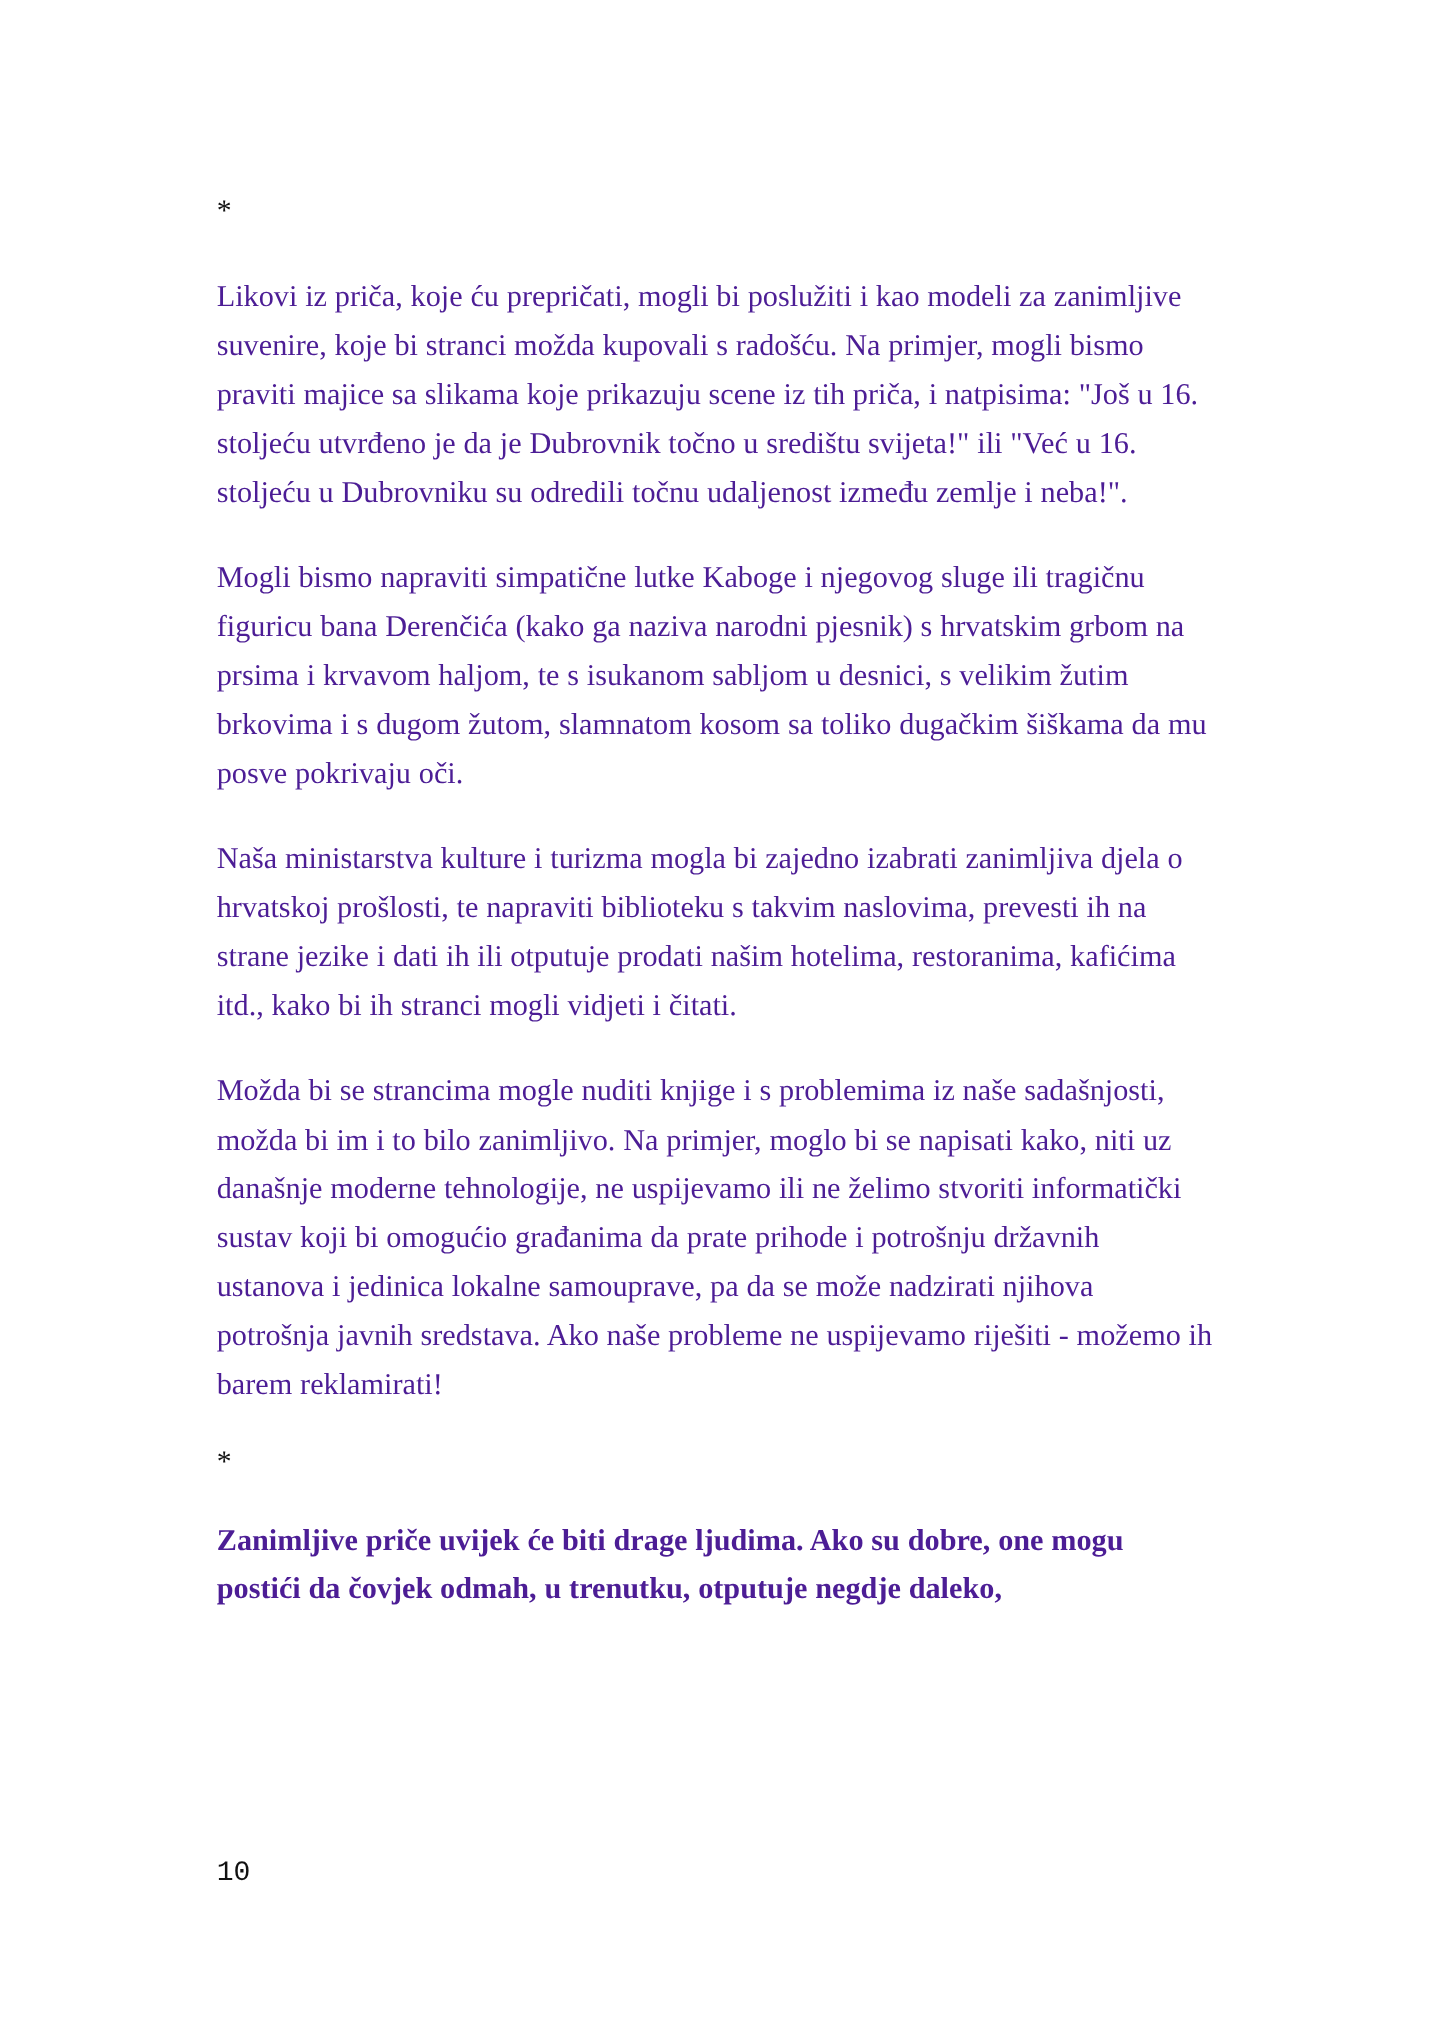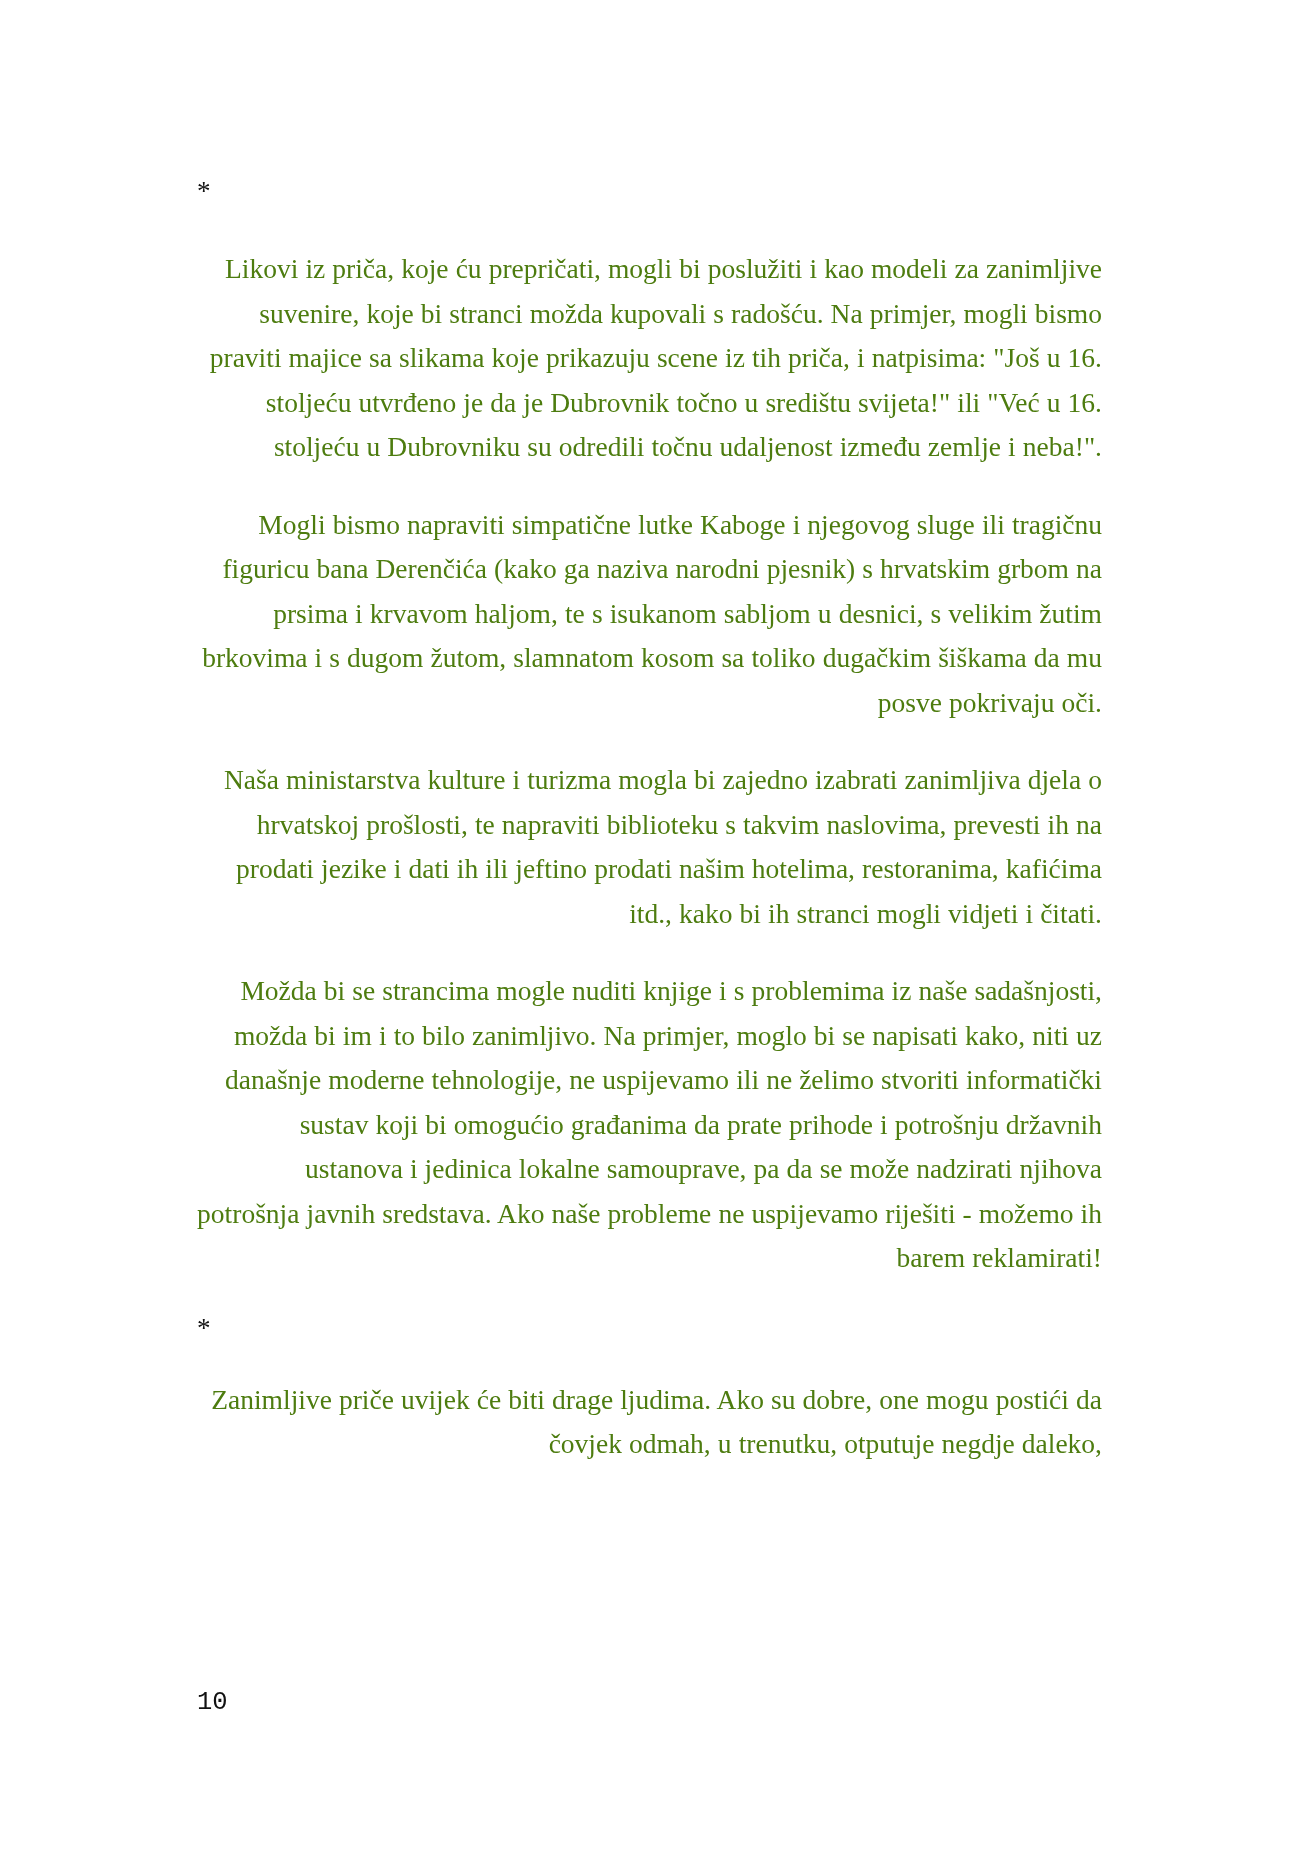--- a/index.html
+++ b/index.html
@@ -37,26 +37,27 @@
     margin: 0 0 42px 0;
     letter-spacing: 0;
   }
   .sep.tight-top {
     margin-top: 0;
   }
   p.para {
     margin: 0 0 33px 0;
     font-size: 27.5px;
     line-height: 44.5px;
-    color: #4d7c0f;
-    text-align: right;
+    color: #4c1d95;
+    text-align: left;
     word-spacing: 0.2px;
   }
   p.para:last-of-type {
     margin-bottom: 0;
+    font-weight: bold;
   }
   .sep-block {
     margin: 34px 0 36px 0;
     font-size: 27px;
     line-height: 1;
   }
   .folio {
     position: absolute;
     left: 197px;
     top: 1690px;
@@ -72,21 +73,21 @@
 <div class="page">
 
   <div class="content">
 
     <div class="sep tight-top">*</div>
 
     <p class="para">Likovi iz priča, koje ću prepričati, mogli bi poslužiti i kao modeli za zanimljive suvenire, koje bi stranci možda kupovali s radošću. Na primjer, mogli bismo praviti majice sa slikama koje prikazuju scene iz tih priča, i natpisima: "Još u 16. stoljeću utvrđeno je da je Dubrovnik točno u središtu svijeta!" ili "Već u 16. stoljeću u Dubrovniku su odredili točnu udaljenost između zemlje i neba!".</p>
 
     <p class="para">Mogli bismo napraviti simpatične lutke Kaboge i njegovog sluge ili tragičnu figuricu bana Derenčića (kako ga naziva narodni pjesnik) s hrvatskim grbom na prsima i krvavom haljom, te s isukanom sabljom u desnici, s velikim žutim brkovima i s dugom žutom, slamnatom kosom sa toliko dugačkim šiškama da mu posve pokrivaju oči.</p>
 
-    <p class="para">Naša ministarstva kulture i turizma mogla bi zajedno izabrati zanimljiva djela o hrvatskoj prošlosti, te napraviti biblioteku s takvim naslovima, prevesti ih na prodati jezike i dati ih ili jeftino prodati našim hotelima, restoranima, kafićima itd., kako bi ih stranci mogli vidjeti i čitati.</p>
+    <p class="para">Naša ministarstva kulture i turizma mogla bi zajedno izabrati zanimljiva djela o hrvatskoj prošlosti, te napraviti biblioteku s takvim naslovima, prevesti ih na strane jezike i dati ih ili otputuje prodati našim hotelima, restoranima, kafićima itd., kako bi ih stranci mogli vidjeti i čitati.</p>
 
     <p class="para">Možda bi se strancima mogle nuditi knjige i s problemima iz naše sadašnjosti, možda bi im i to bilo zanimljivo. Na primjer, moglo bi se napisati kako, niti uz današnje moderne tehnologije, ne uspijevamo ili ne želimo stvoriti informatički sustav koji bi omogućio građanima da prate prihode i potrošnju državnih ustanova i jedinica lokalne samouprave, pa da se može nadzirati njihova potrošnja javnih sredstava. Ako naše probleme ne uspijevamo riješiti - možemo ih barem reklamirati!</p>
 
     <div class="sep sep-block">*</div>
 
     <p class="para">Zanimljive priče uvijek će biti drage ljudima. Ako su dobre, one mogu postići da čovjek odmah, u trenutku, otputuje negdje daleko,</p>
 
   </div>
 
   <div class="folio">10</div>

